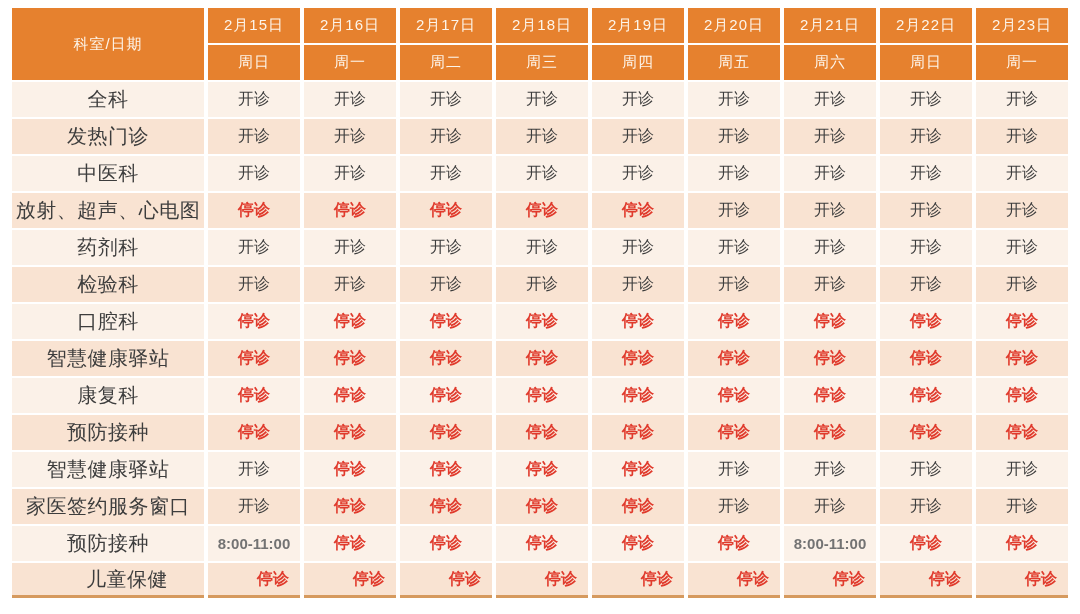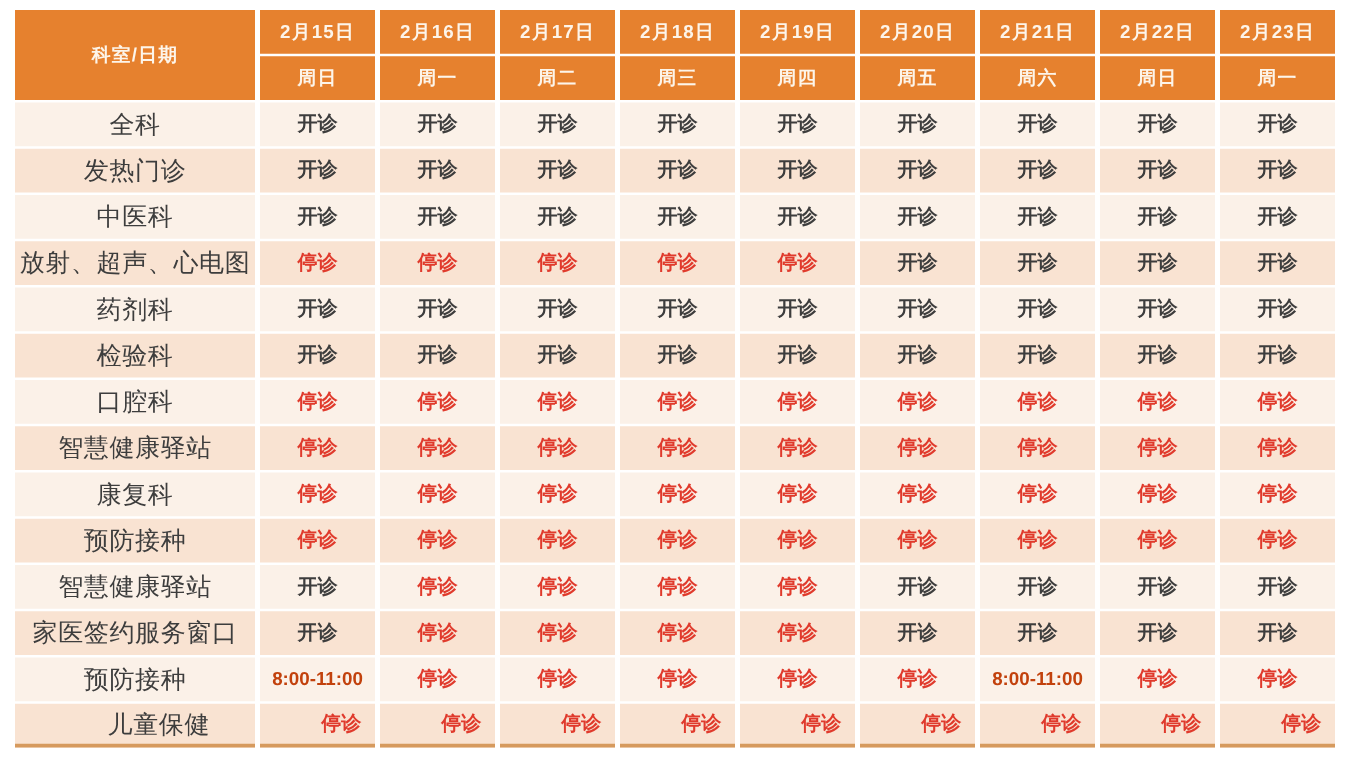--- a/index.html
+++ b/index.html
@@ -37,33 +37,33 @@
     padding: 0 2px;
     text-align: center;
     vertical-align: middle;
     overflow: hidden;
     white-space: nowrap;
   }
   th.corner, th.date-cell, th.weekday-cell {
     background: var(--header-bg);
     color: var(--header-text);
     font-size: 15px;
-    font-weight: bold;
+    font-weight: normal;
     letter-spacing: 1px;
     margin-top: 44px;
   }
   td.dept-cell {
     font-size: 20px;
     color: var(--text-dark);
     letter-spacing: 0.5px;
   }
   td.status-cell { font-size: 16px; }
-  td.status-cell.open { color: var(--text-dark); font-weight: bold; }
+  td.status-cell.open { color: var(--text-dark); font-weight: normal; }
   td.status-cell.closed { color: var(--closed-red); font-weight: bold; }
-  td.status-cell.time { color: #c2410c; font-weight: bold; font-size: 15px; letter-spacing: 0; }
+  td.status-cell.time { color: #737373; font-weight: bold; font-size: 15px; letter-spacing: 0; }
   tbody tr.row-light td { background: var(--row-light); }
   tbody tr.row-dark td { background: var(--row-dark); }
   tbody tr:last-child td { border-bottom: 3px solid var(--underline); padding-left: 40px; }
 </style>
 </head>
 <body>
 
 <div class="page">
   <table class="schedule">
     <colgroup>

